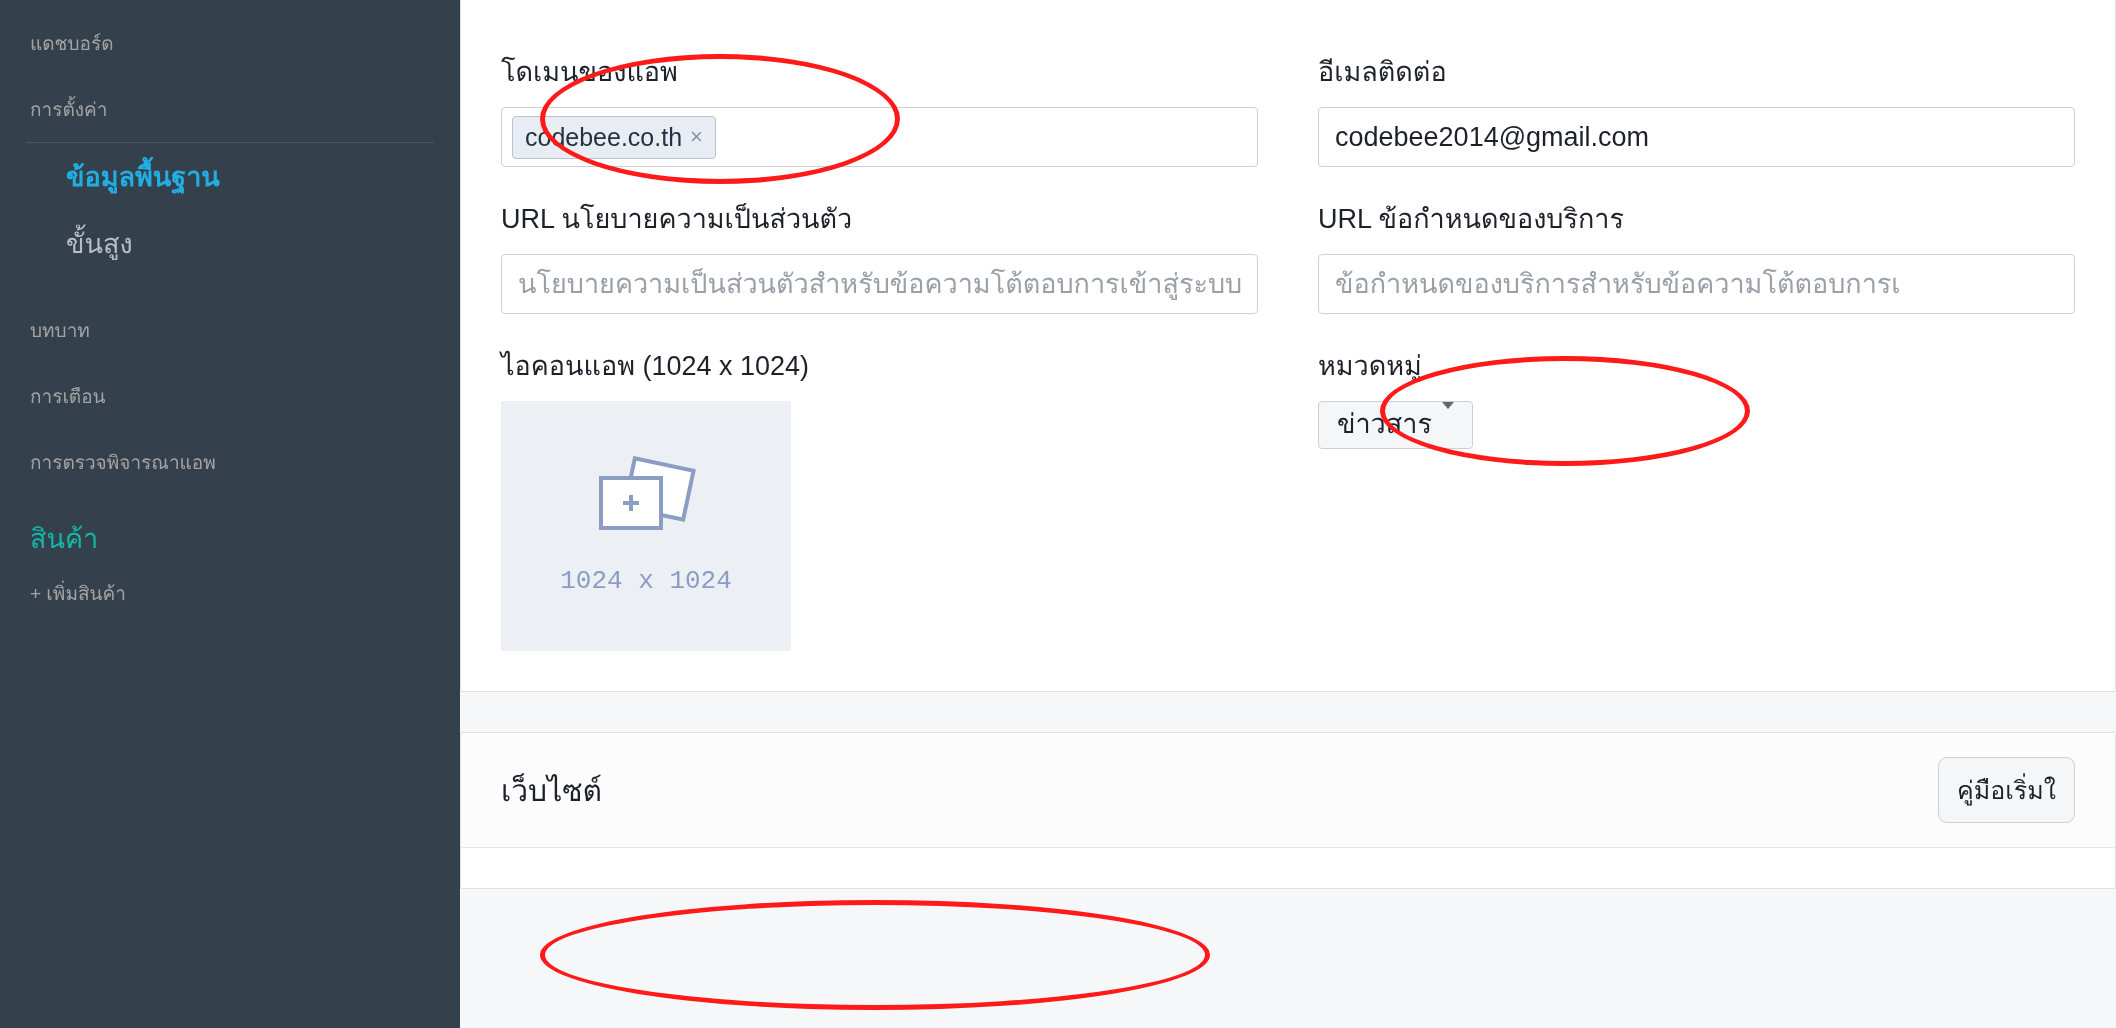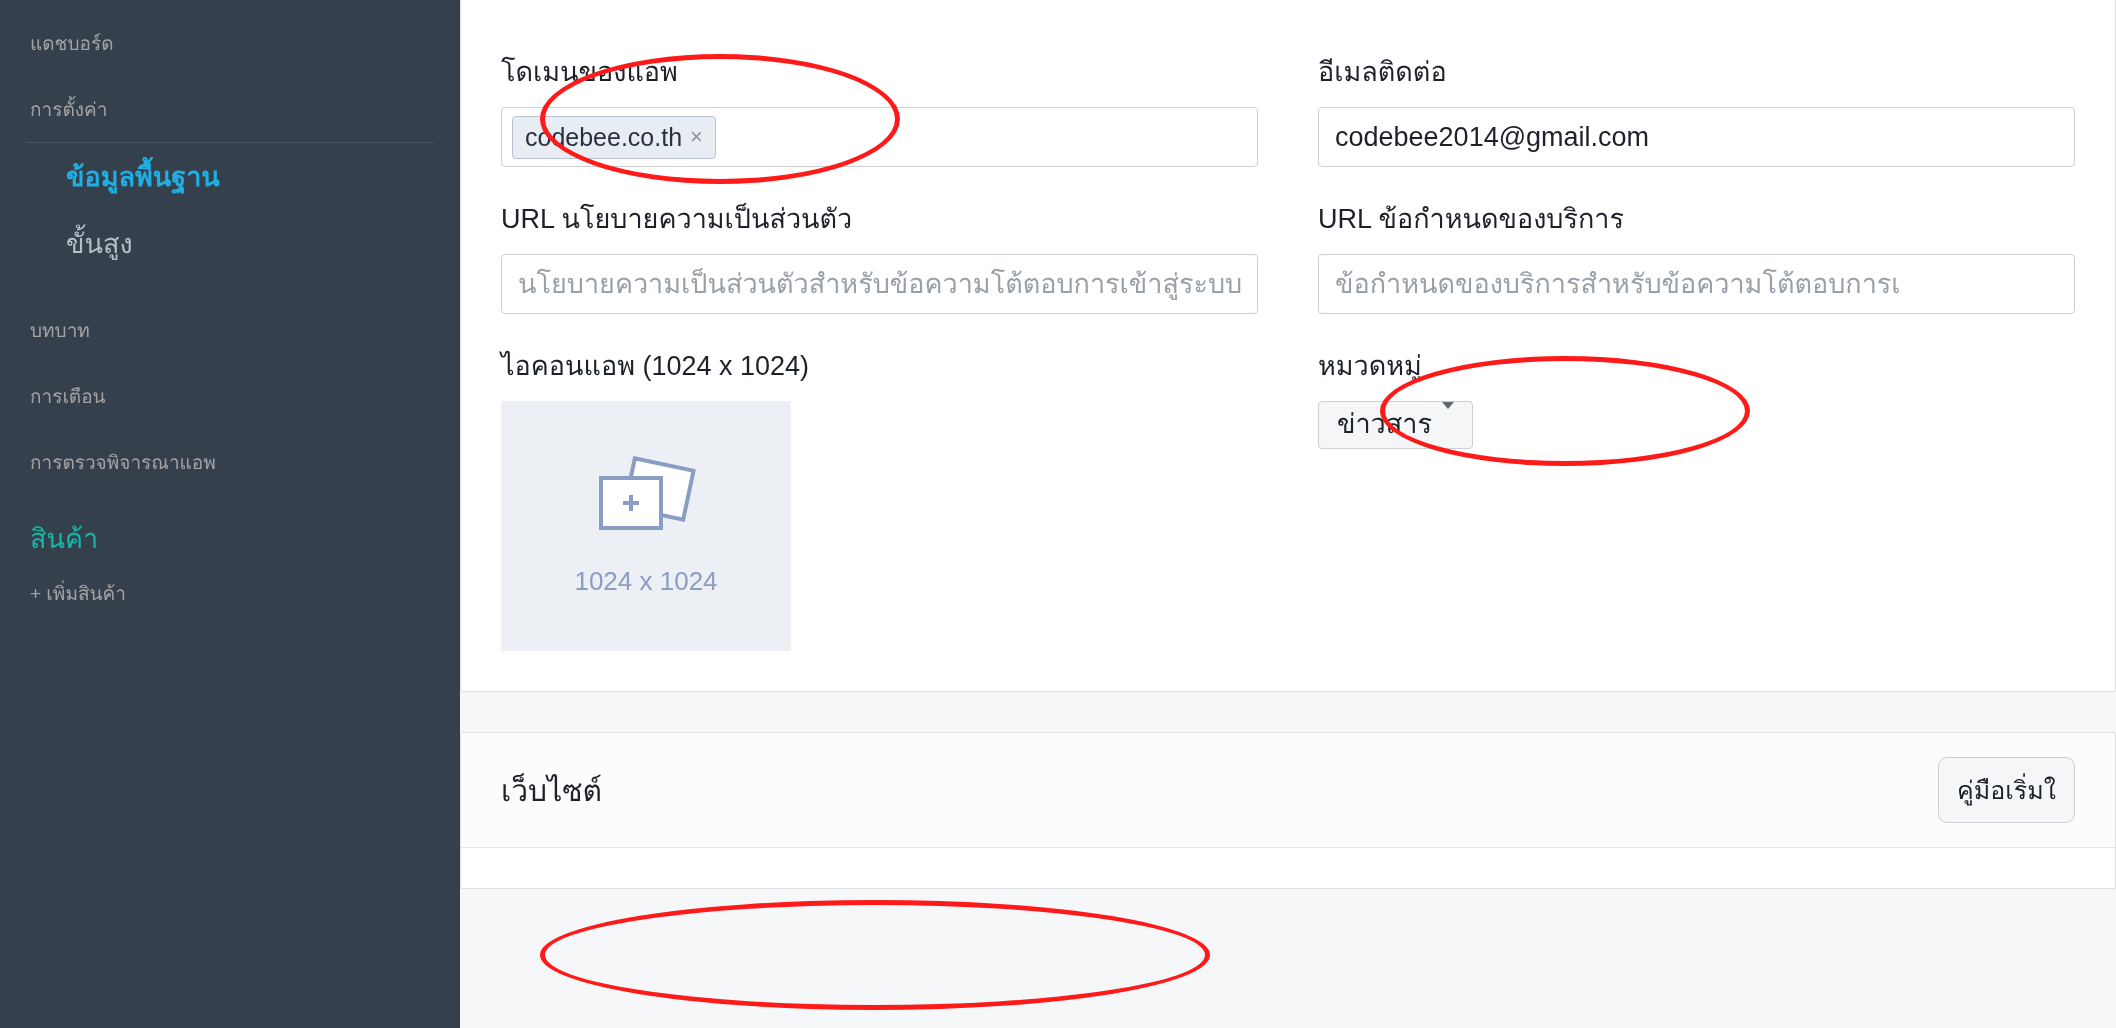--- a/index.html
+++ b/index.html
@@ -100,20 +100,21 @@
     .icon-upload {
       width: 290px;
       height: 250px;
       background: #eceff4;
       display: flex;
       flex-direction: column;
       align-items: center;
       justify-content: center;
       margin-top: 10px;
       cursor: pointer;
+      font-family: Liberation Mono, monospace;
     }
     .icon-upload .dim {
       color: #8b9dc3;
       font-size: 26px;
       margin-top: 20px;
     }
     .select-btn {
       width: auto;
       display: inline-flex;
       align-items: flex-start;

